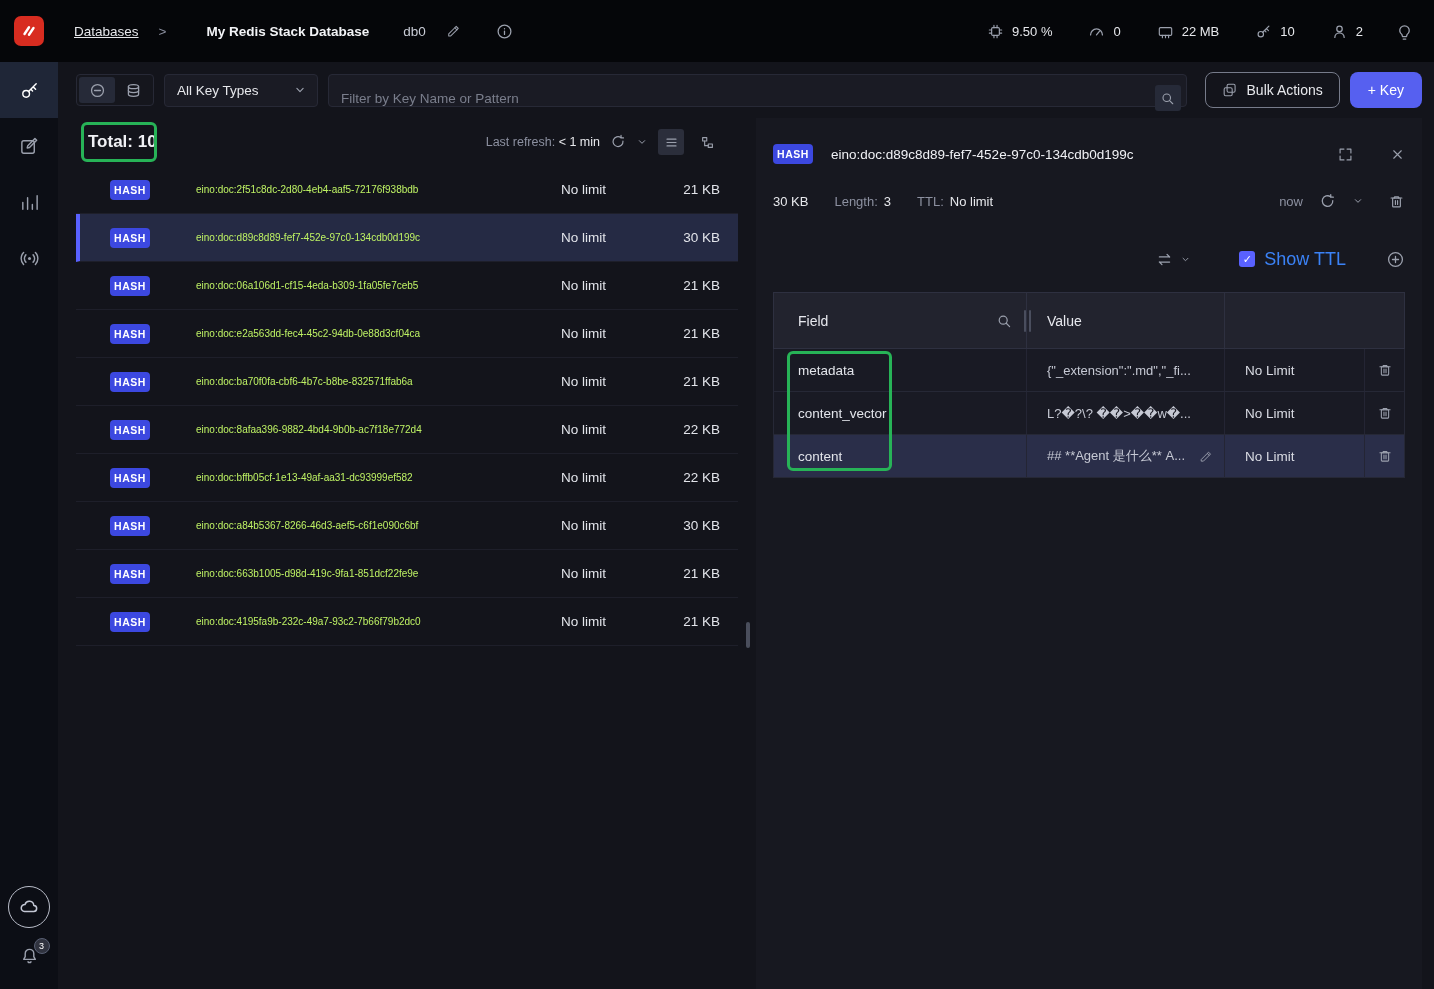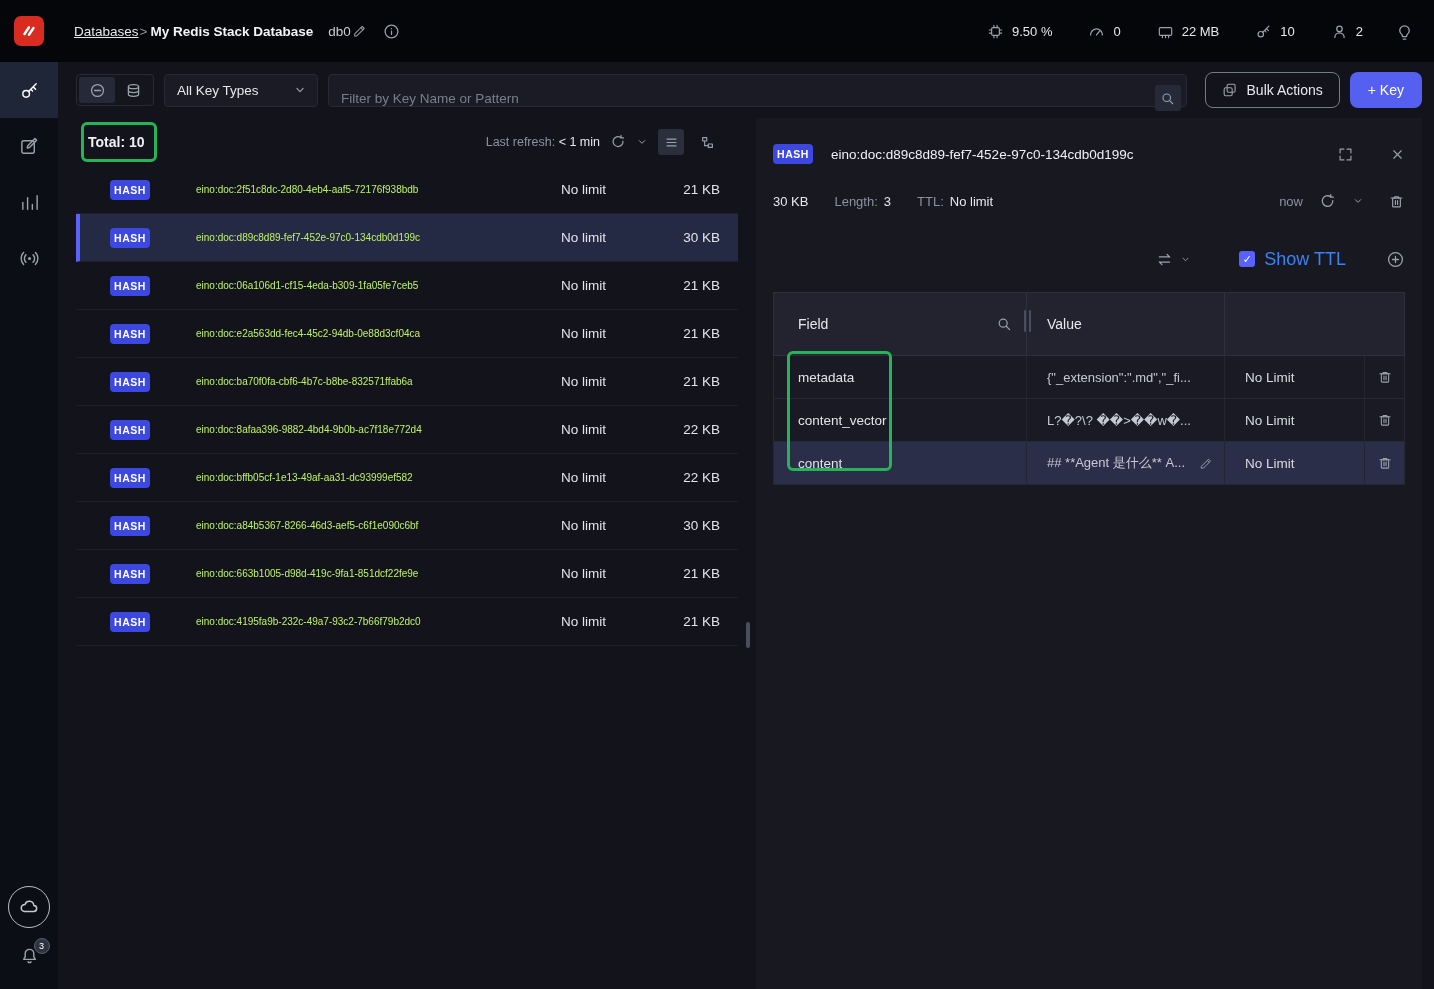--- a/index.html
+++ b/index.html
@@ -8,24 +8,24 @@
 
   .ic { fill:none; stroke:#9ba0ad; stroke-width:1.5; stroke-linecap:round; stroke-linejoin:round; display:block; }
   .spacer { flex:1; }
   .muted { color:#8c90a0; }
 
   
   .topbar { position:absolute; top:0; left:0; width:1434px; height:62px; background:#050609;
     display:flex; align-items:center; padding-right:20px; z-index:5; }
   .logo-box { width:58px; height:62px; display:flex; align-items:center; justify-content:center; cursor:pointer; }
   .logo-mark { width:30px; height:30px; background:#d82c20; border-radius:7px; display:flex; align-items:center; justify-content:center; }
-  .crumbs { display:flex; align-items:center; gap:1px; margin-left:16px; font-size:13.5px; }
+  .crumbs { display:flex; align-items:center; gap:20px; margin-left:16px; font-size:13.5px; }
   .crumb-link { color:#e7e8ec; text-decoration:underline; cursor:pointer; }
   .crumb-sep { color:#8c90a0; }
-  .db-title { font-weight:bold; color:#f2f3f6; margin-left:2px; }
+  .db-title { font-weight:bold; color:#f2f3f6; margin-left:20px; }
   .db-index { color:#c9ccd6; margin-left:14px; }
   .icon-btn { display:inline-flex; align-items:center; justify-content:center; cursor:pointer; }
   .stats { display:flex; align-items:center; gap:36px; margin-left:auto; }
   .stat { display:flex; align-items:center; gap:8px; font-size:13px; color:#e7e8ec; }
   .bulb { margin-left:32px; }
 
   
   .sidebar { position:absolute; top:62px; left:0; bottom:0; width:58px; background:#0c0e15;
     display:flex; flex-direction:column; align-items:center; z-index:4; }
   .side-item { width:58px; height:56px; display:flex; align-items:center; justify-content:center; cursor:pointer; }
@@ -55,21 +55,21 @@
   .search-box input::placeholder { color:#7a7e8c; }
   .search-btn { width:26px; height:26px; background:#262a38; border-radius:3px; display:flex; align-items:center; justify-content:center; cursor:pointer; }
   .bulk-btn { height:36px; border:1px solid #767b8a; border-radius:8px; background:transparent; color:#e7e8ec;
     display:flex; align-items:center; gap:9px; padding:16px 16px; font-size:14px; cursor:pointer; margin-left:8px; }
   .addkey-btn { height:36px; border:none; border-radius:8px; background:#5660f0; color:#fff;
     padding:0 18px; font-size:14px; cursor:pointer; }
 
   
   .key-list { position:absolute; top:56px; left:18px; width:662px; bottom:0; }
   .list-head { height:48px; display:flex; align-items:center; padding:0 18px 0 12px; gap:10px; }
-  .total { font-size:14px; font-weight:bold; color:#f0f1f5; }
+  .total { font-size:17px; font-weight:bold; color:#f0f1f5; }
   .refresh-lbl { font-size:12.5px; color:#8c90a0; }
   .refresh-val { color:#e7e8ec; }
   .view-btn { width:26px; height:26px; display:flex; align-items:center; justify-content:center; border-radius:3px; cursor:pointer; }
   .view-btn.on { background:#2b2e3b; }
 
   .key-row { display:flex; align-items:center; height:48px; padding:0 18px 0 34px;
     border-bottom:1px solid #1e1f2a; cursor:pointer; }
   .key-row.selected { background:#252a44; border-left:4px solid #5961ff; padding-left:30px; }
   .kbadge { width:40px; text-align:center; background:#3c48e0; color:#fff; font-size:10.5px; font-weight:bold;
     letter-spacing:.5px; padding:4px 0; border-radius:4px; flex:none; }
@@ -90,21 +90,21 @@
   .meta-pair { display:flex; gap:6px; }
   .d-meta-right { margin-left:auto; display:flex; align-items:center; gap:16px; }
   .d-controls { margin-top:36px; display:flex; align-items:center; justify-content:flex-end; height:26px; }
   .fmt-group { display:flex; align-items:center; gap:7px; margin-right:48px; cursor:pointer; }
   .ttl-check-group { display:flex; align-items:center; gap:9px; margin-right:40px; cursor:pointer; }
   .checkbox { width:16px; height:16px; background:#5961ff; border-radius:3px; color:#fff; font-size:11px;
     display:flex; align-items:center; justify-content:center; }
   .check-lbl { font-size:18px; color:#3b82f6; }
 
   .d-table { margin-top:20px; }
-  .thead { display:flex; height:64px; background:#22232e; border:1px solid #2e3040; align-items:stretch; position:relative; }
+  .thead { display:flex; height:57px; background:#22232e; border:1px solid #2e3040; align-items:stretch; position:relative; }
   .th { font-size:14px; color:#e7e8ee; display:flex; align-items:center; }
   .th-field { width:253px; padding-left:24px; border-right:1px solid #2e3040; }
   .th-field .spacer { flex:1; }
   .th-search { margin-right:14px; cursor:pointer; }
   .col-grip { position:absolute; left:247px; top:17px; width:12px; height:22px; display:flex; gap:3px; justify-content:center; cursor:col-resize; }
   .col-grip i { width:2px; height:22px; background:#4a4e5e; border-radius:1px; }
   .th-value { width:198px; padding-left:20px; border-right:1px solid #2e3040; }
   .th-ttl { width:140px; padding-left:20px; border-right:1px solid #2e3040; }
   .th-act { flex:1; }
 

